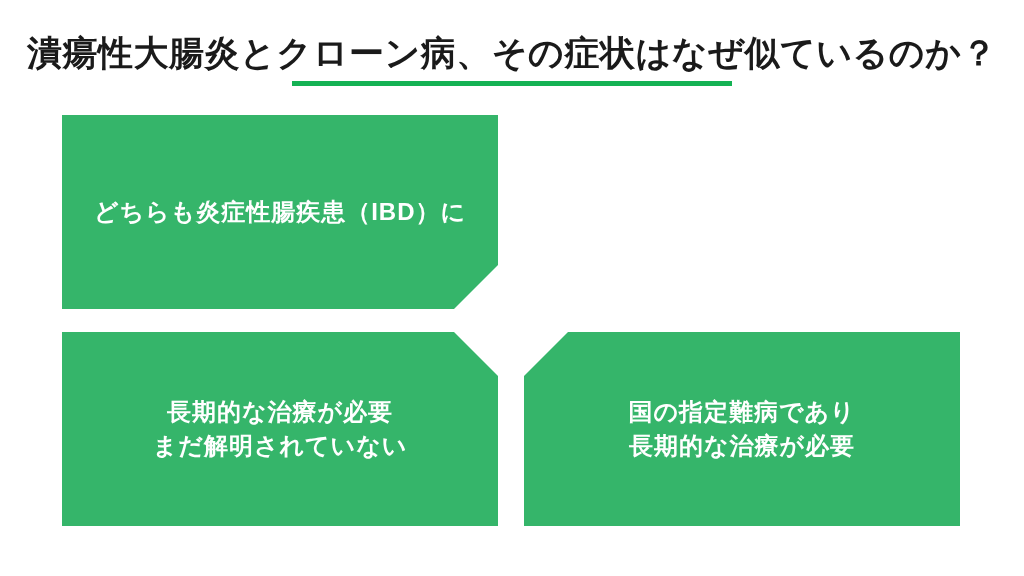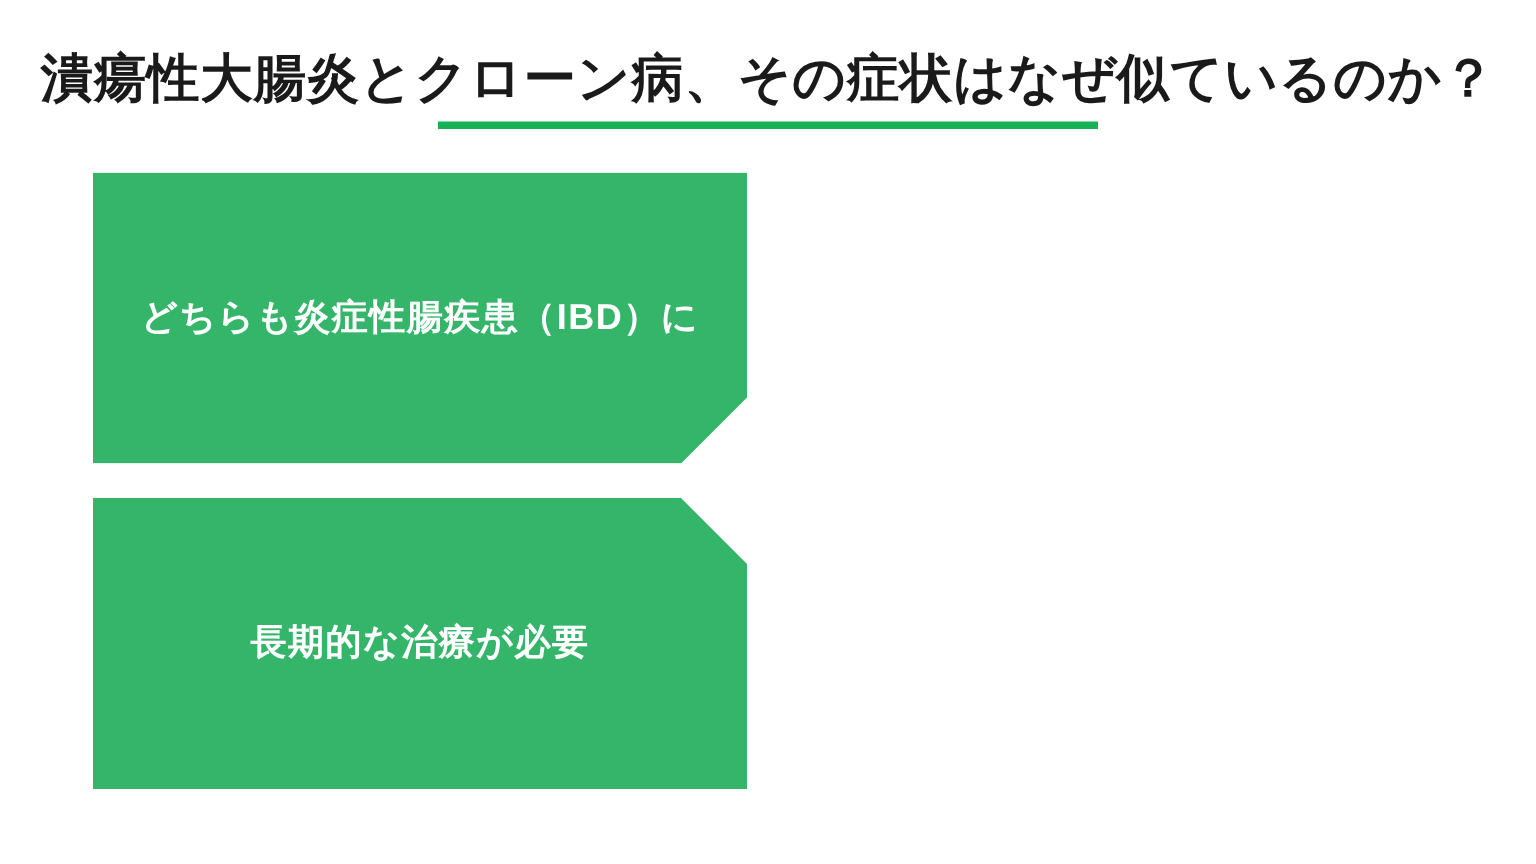--- a/index.html
+++ b/index.html
@@ -74,16 +74,21 @@
 
   <div class="title-underline"></div>
 
   <div class="info-box box-1">
     <span class="box-line">どちらも炎症性腸疾患（IBD）に</span>
   </div>
 
 
   <div class="info-box box-3">
     <span class="box-line">長期的な治療が必要</span>
+    <span class="box-line">まだ解明されていない</span>
   </div>
 
+  <div class="info-box box-4">
+    <span class="box-line">国の指定難病であり</span>
+    <span class="box-line">長期的な治療が必要</span>
+  </div>
 
 </div>
 
 </body></html>

